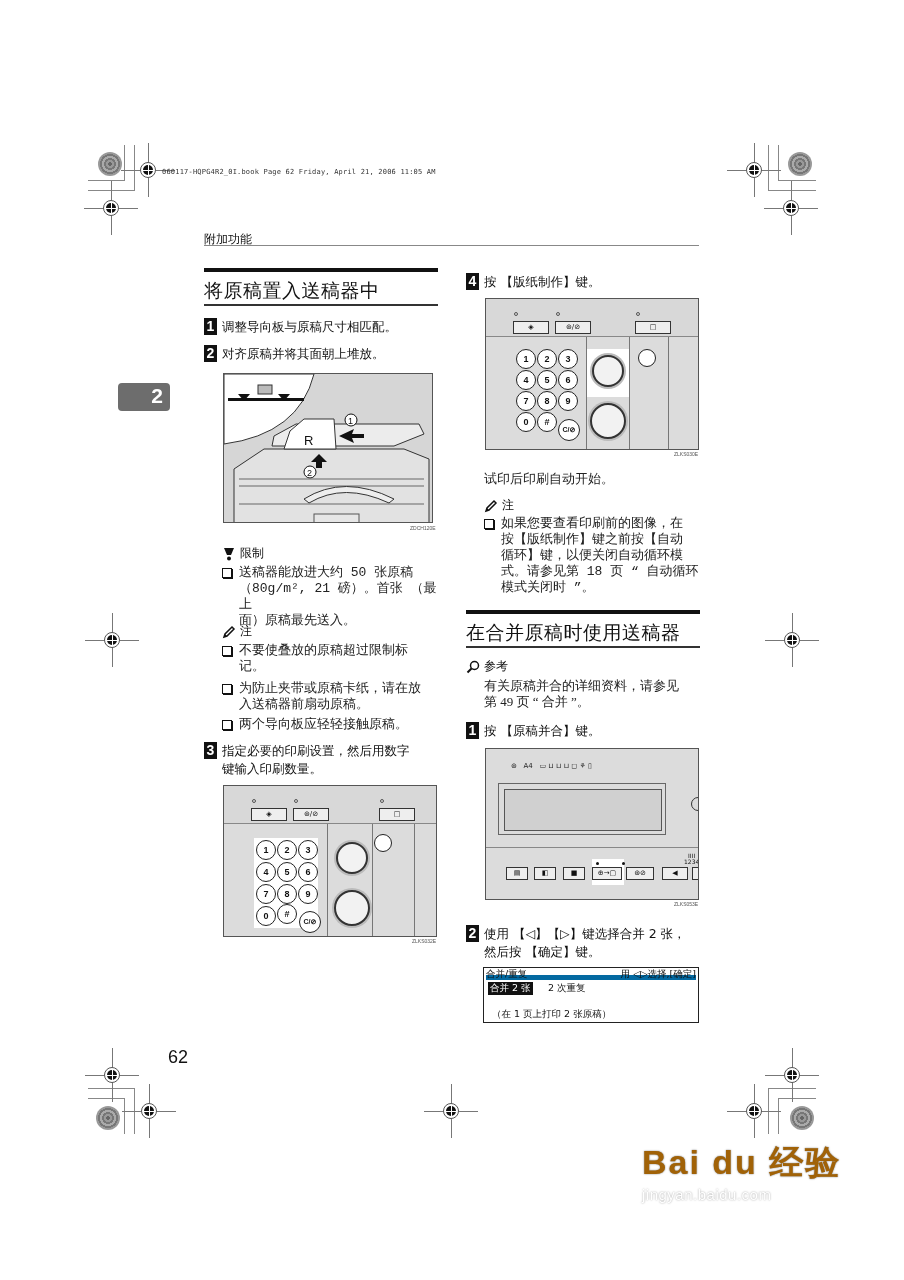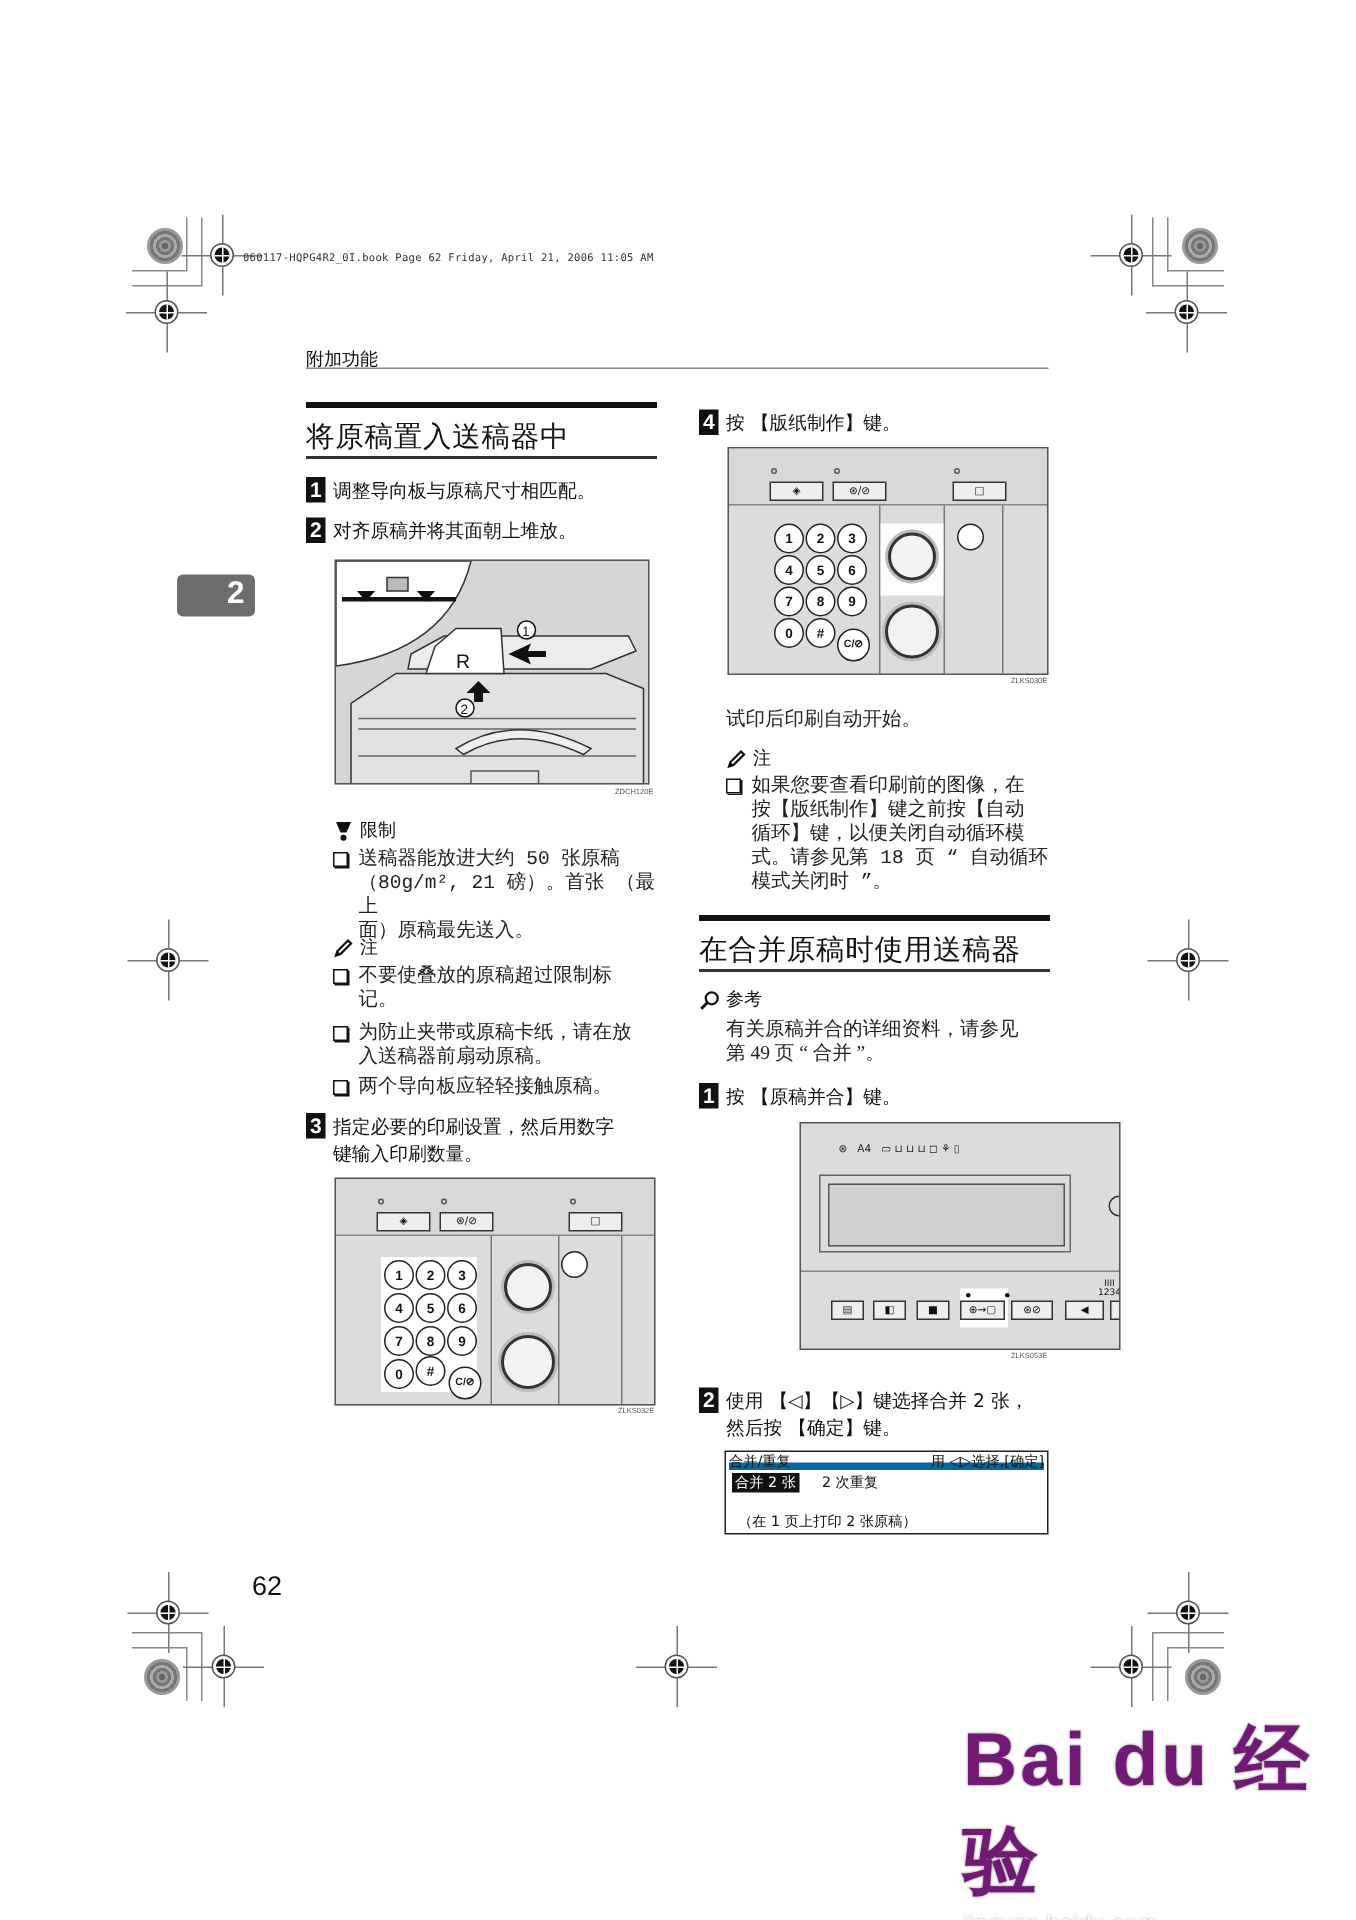--- a/index.html
+++ b/index.html
@@ -55,21 +55,21 @@
 
   .lcd { position: absolute; left: 483px; top: 967px; width: 216px; height: 56px; border: 1px solid #222; background: #fff; font-family: "DejaVu Sans", sans-serif; font-size: 9.5px; }
   .lcd .row1 { position: absolute; left: 2px; right: 2px; top: 0; height: 12px; border-bottom: 5px solid #0369a1; display: flex; justify-content: space-between; }
   .lcd .hl { position: absolute; left: 4px; top: 14px; background: #111; color: #fff; padding: 0 2px; }
   .lcd .opt2 { position: absolute; left: 64px; top: 14px; }
   .lcd .row3 { position: absolute; left: 8px; top: 40px; }
 
   .pagenum { position: absolute; left: 168px; top: 1047px; font-size: 18px; color: #111; font-family: "Liberation Sans", sans-serif; }
 
   .watermark { position: absolute; left: 642px; top: 1140px; color: #fff; }
-  .wm-big { font-family: "Liberation Sans", sans-serif; font-weight: bold; font-size: 50px; letter-spacing: 2px; color: #701a75; text-shadow: 0 0 2px #999, 0 0 1px #aaa; }
+  .wm-big { font-family: "Liberation Sans", sans-serif; font-weight: bold; font-size: 34px; letter-spacing: 2px; color: #a16207; text-shadow: 0 0 2px #999, 0 0 1px #aaa; }
   .wm-small { font-family: "Liberation Sans", sans-serif; font-size: 15px; color: #fff; text-shadow: 0 0 2px #999; letter-spacing: 0.5px; }
 </style>
 </head>
 <body>
 
 <div class="target" style="left:98px;top:152px;"></div>
 <div class="target" style="left:788px;top:152px;"></div>
 <div class="target" style="left:96px;top:1106px;"></div>
 <div class="target" style="left:790px;top:1106px;"></div>
 
@@ -332,21 +332,21 @@
 </div>
 <div class="plain" style="left:484px;top:678px;">
   <span>有关原稿并合的详细资料，请参见</span><br><span>第 49 页 “ 合并 ”。</span>
 </div>
 
 <div class="step" style="left:466px;top:722px;">
   <span class="num">1</span>
   <span>按 【原稿并合】键。</span>
 </div>
 
-<div class="fig" style="left:485px;top:748px;width:214px;height:152px;margin-left:48px;">
+<div class="fig" style="left:485px;top:748px;width:214px;height:152px;">
   <div style="position:absolute;left:25px;top:13px;font-size:7px;color:#222;">⊛ &nbsp; <span>A4</span> &nbsp; ▭ ⊔ ⊔ ⊔ ◻ ⚘ ▯</div>
   <div style="position:absolute;left:12px;top:34px;width:168px;height:52px;border:1px solid #666;"></div>
   <div style="position:absolute;left:18px;top:40px;width:158px;height:42px;border:1px solid #555;background:#d0d0d0;"></div>
   <div style="position:absolute;left:0;right:0;top:98px;height:1px;background:#888;"></div>
   <div style="position:absolute;left:205px;top:48px;width:14px;height:14px;border:1px solid #333;border-radius:50%;"></div>
   <div style="position:absolute;left:198px;top:104px;font-size:6px;line-height:6px;text-align:center;"><span>IIII</span><br><span>1234</span></div>
   <div style="position:absolute;left:106px;top:110px;width:32px;height:26px;background:#fff;"></div>
   <div style="position:absolute;left:110px;top:113px;width:3px;height:3px;background:#111;border-radius:50%;"></div>
   <div style="position:absolute;left:136px;top:113px;width:3px;height:3px;background:#111;border-radius:50%;"></div>
   <div class="pbtn" style="left:20px;top:118px;width:22px;">▤</div>

